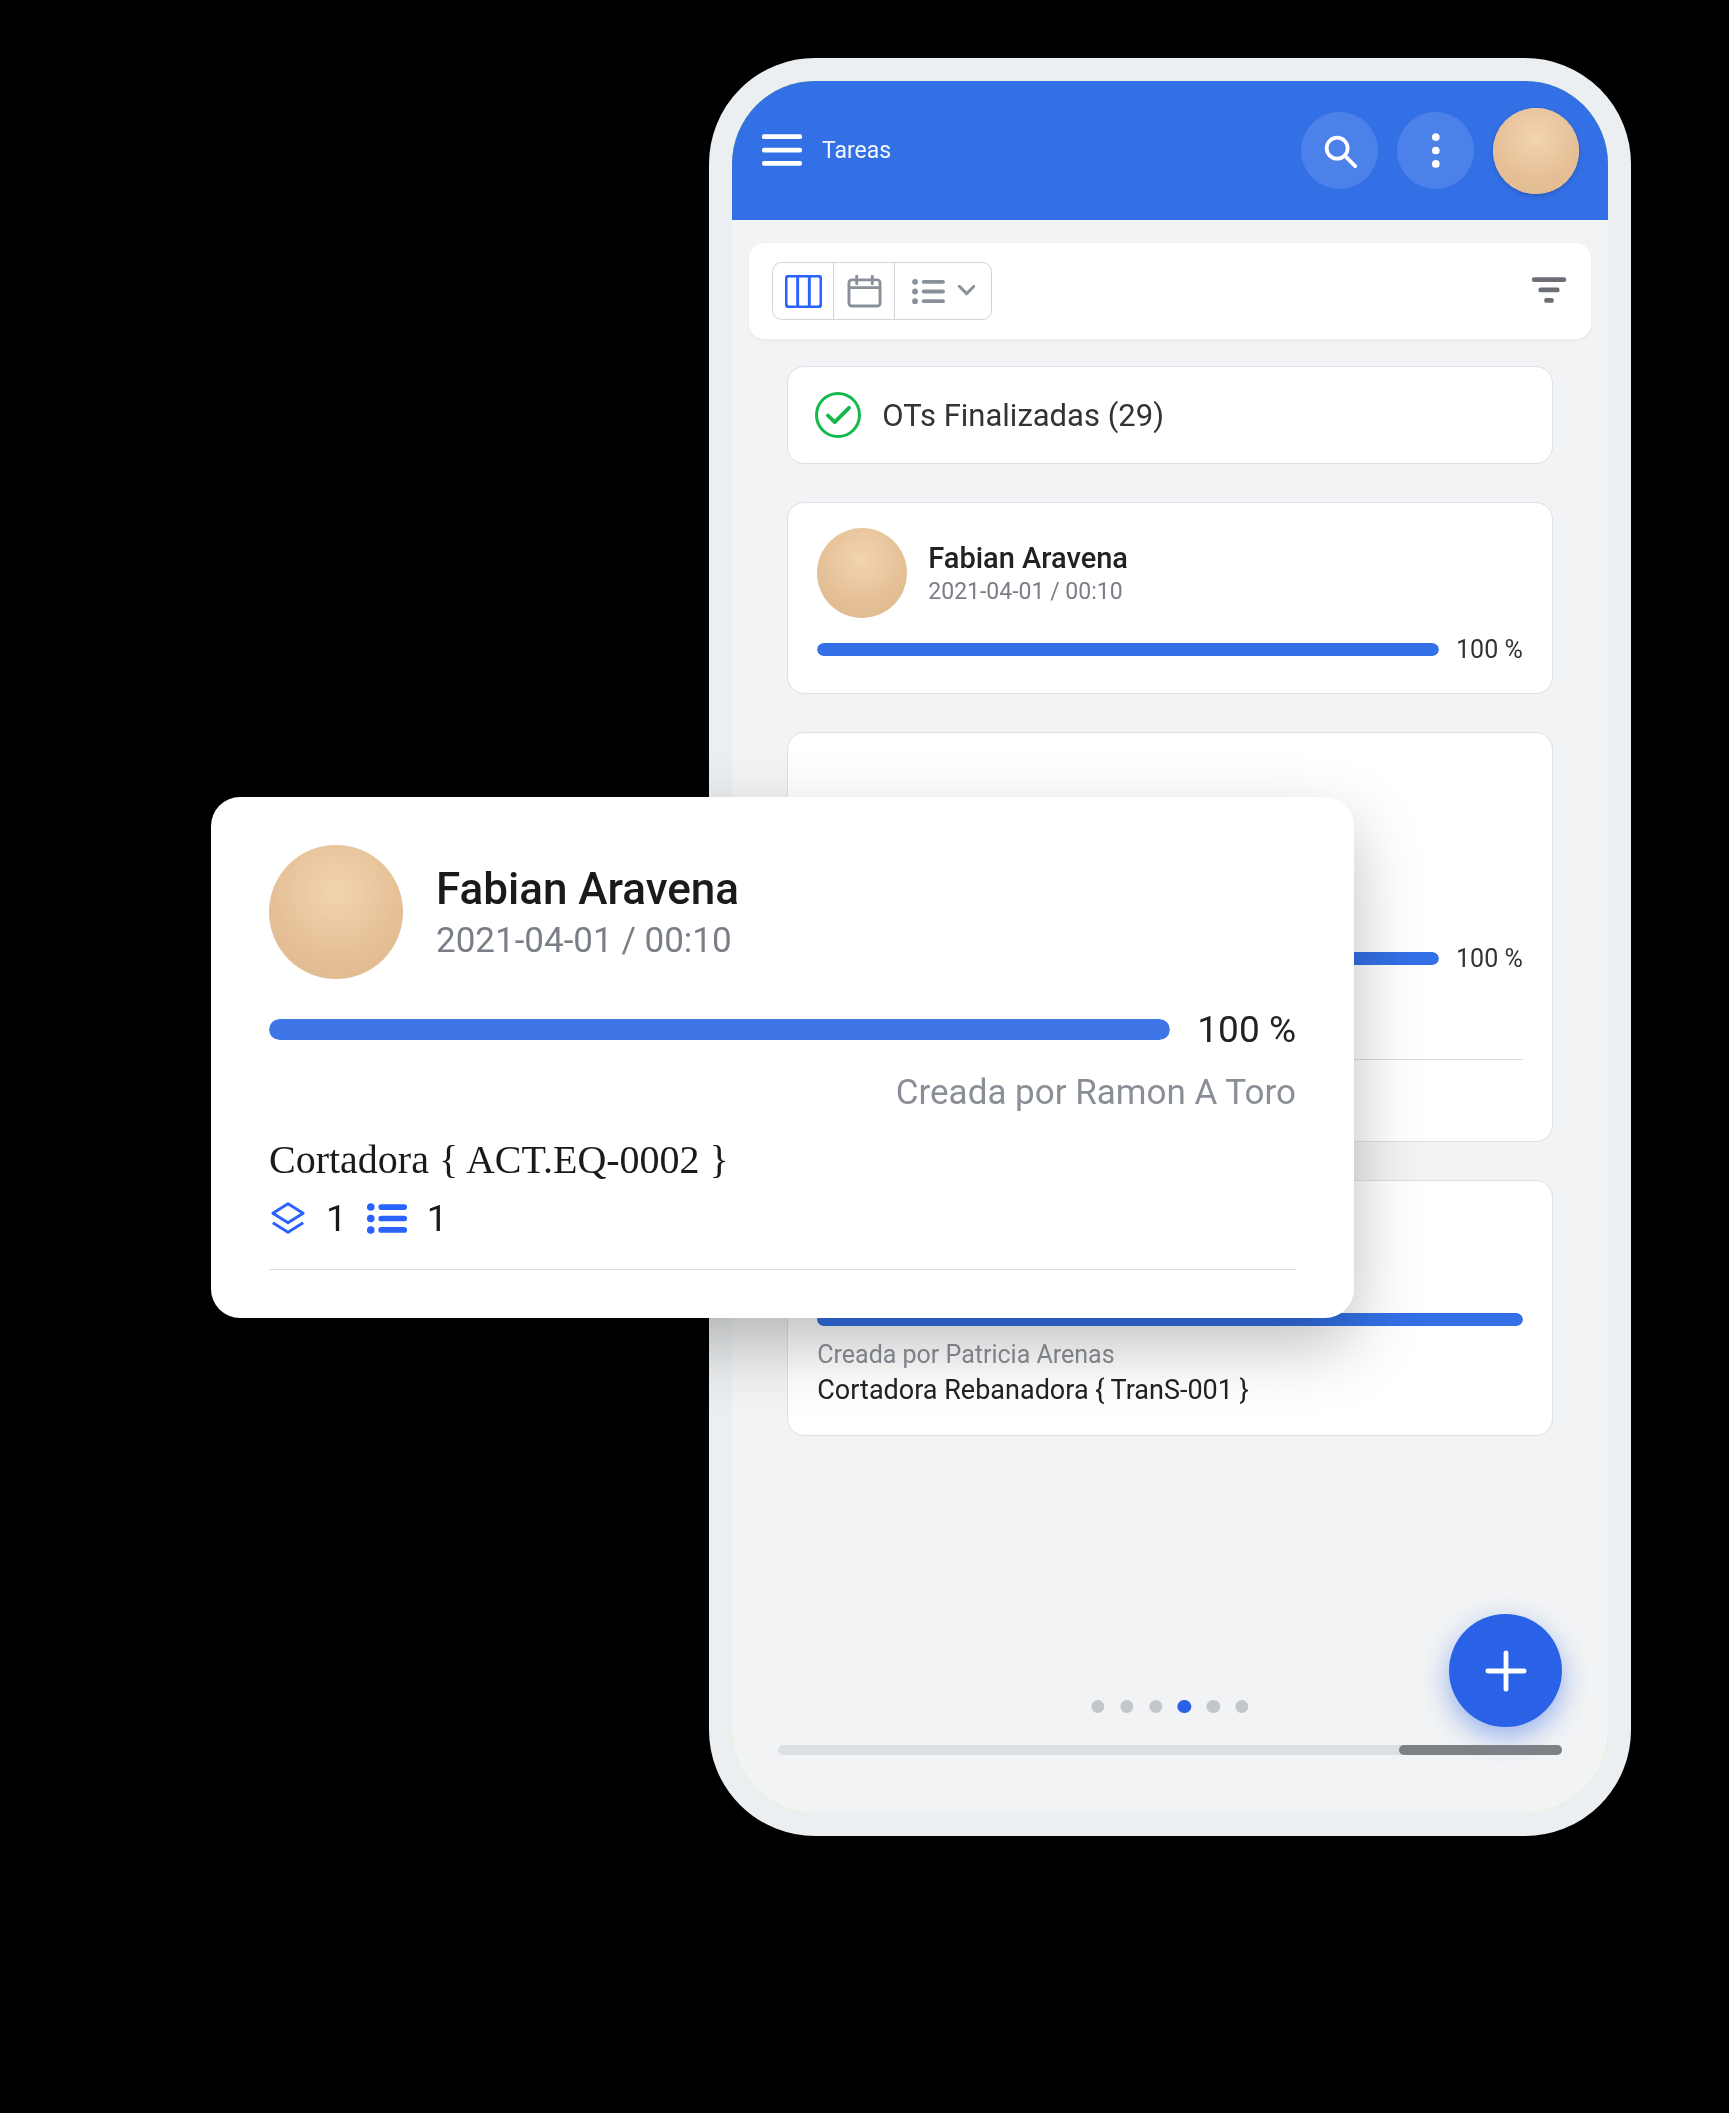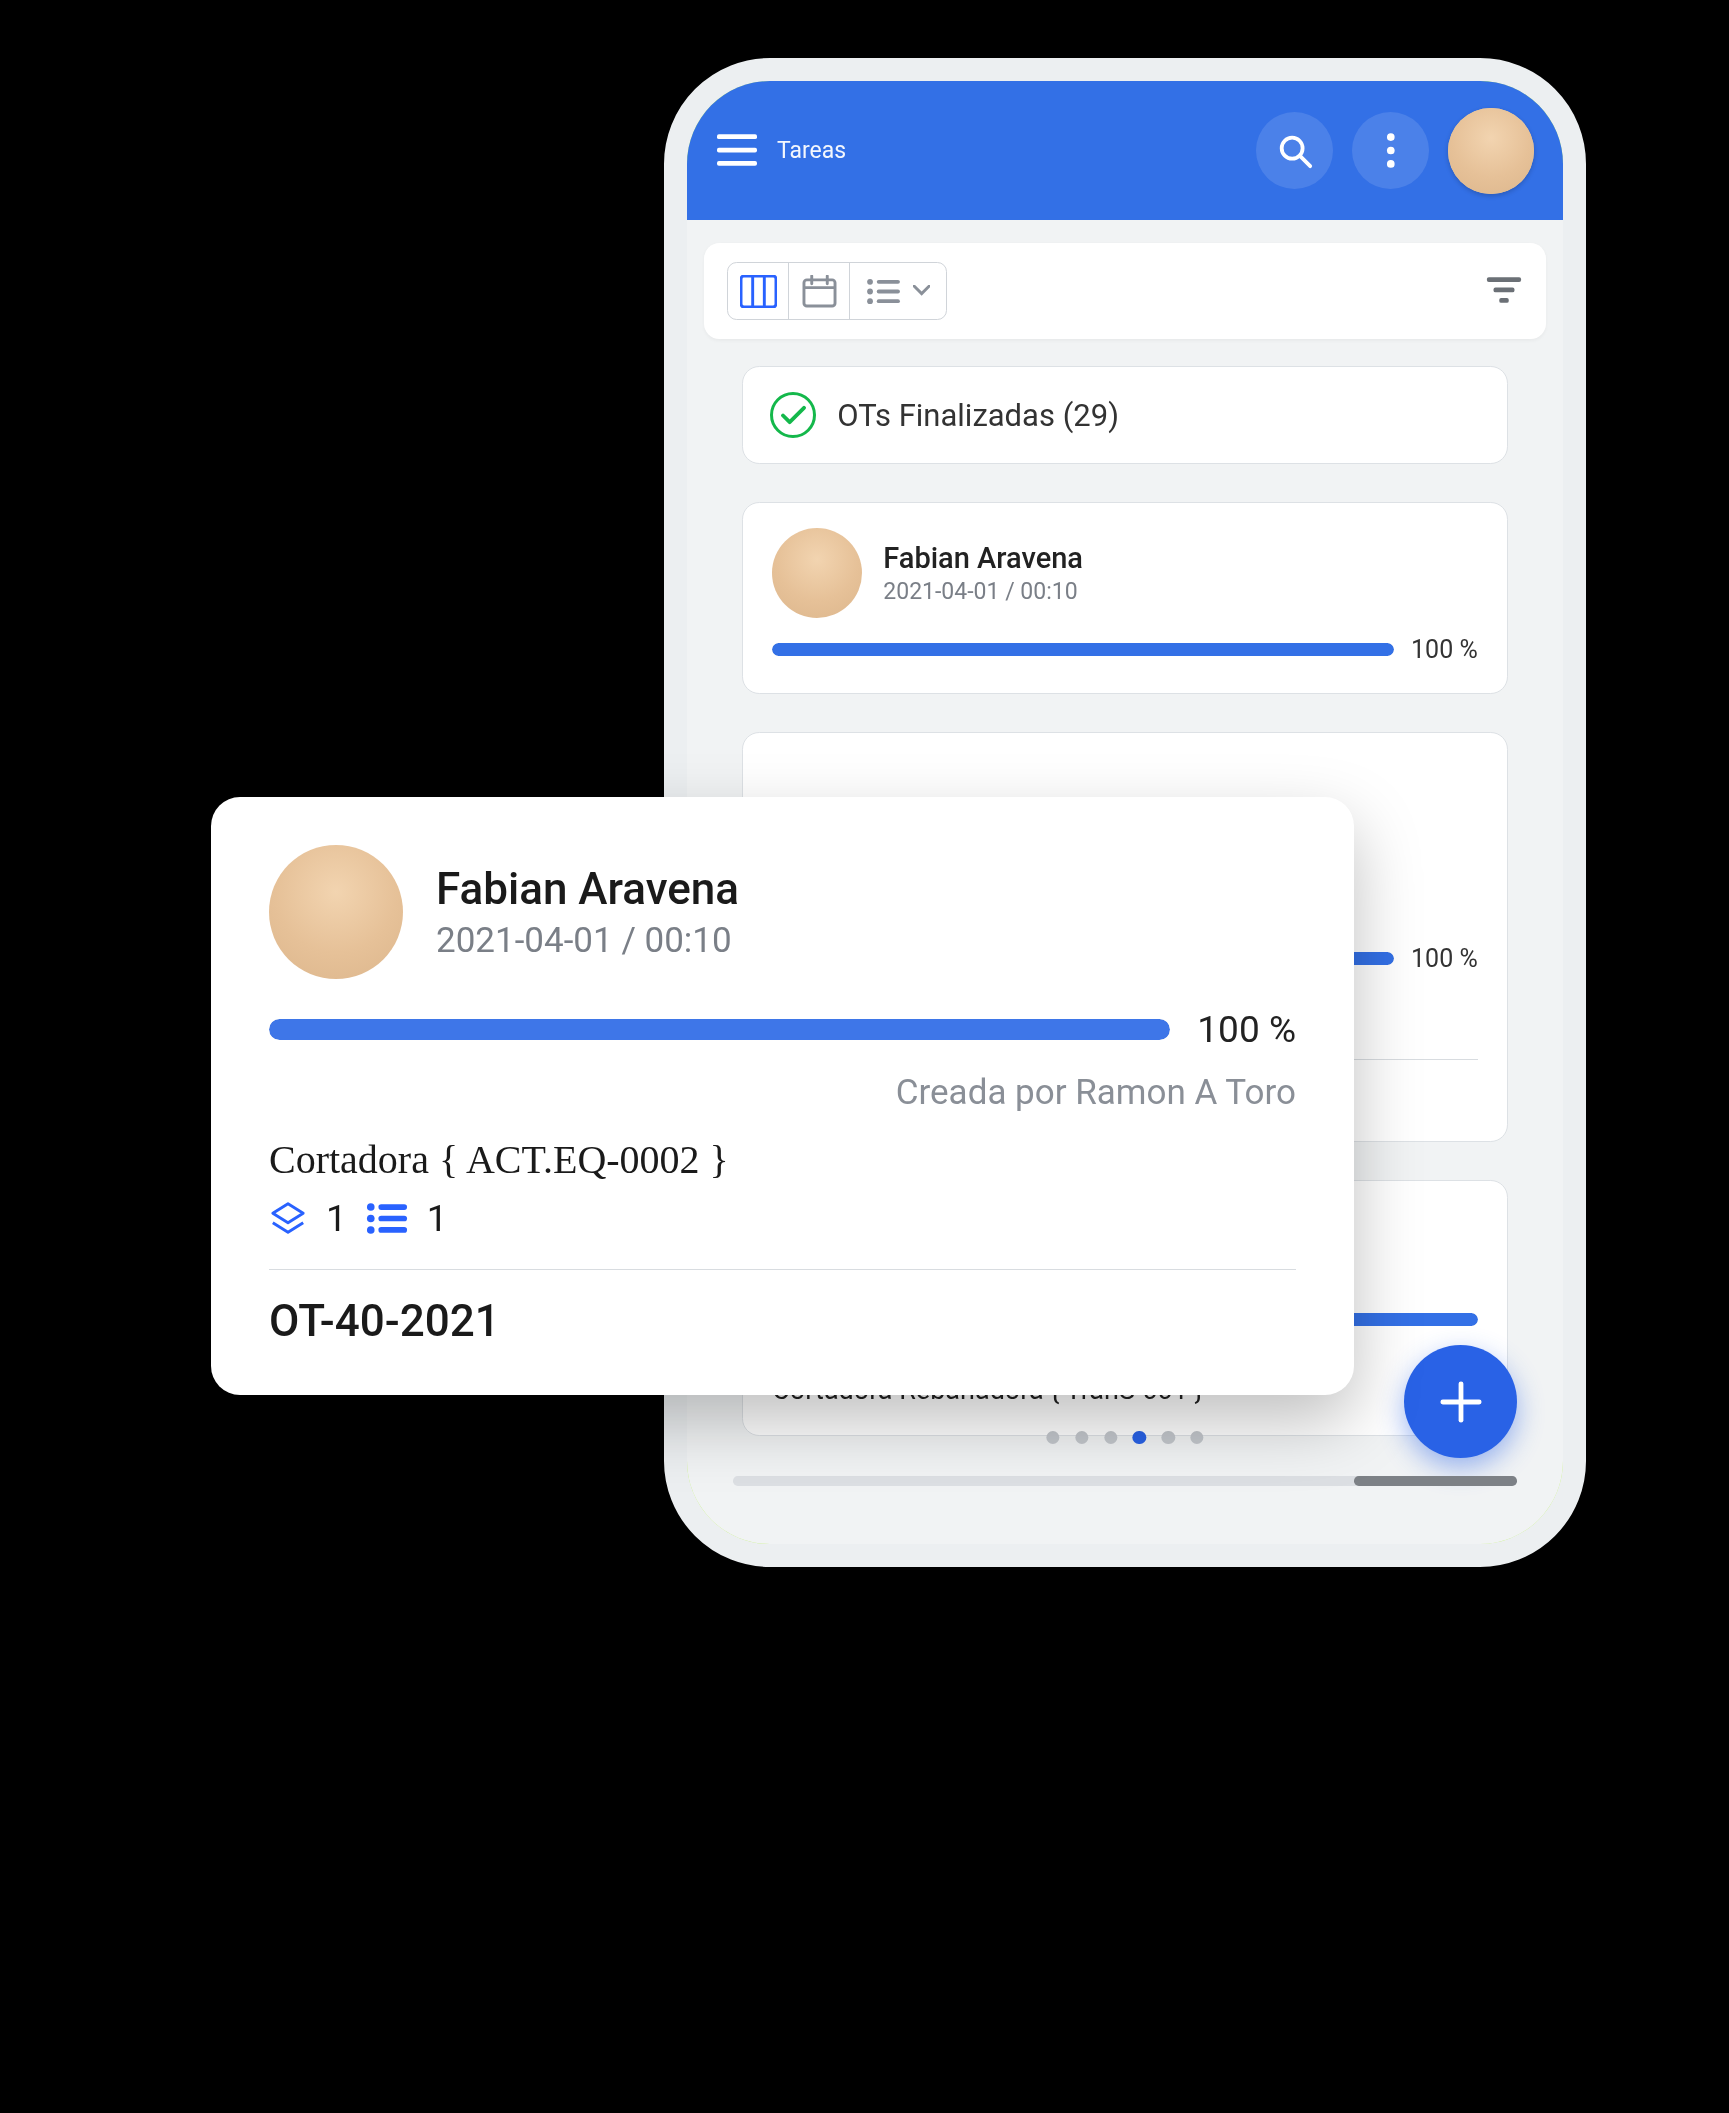--- a/index.html
+++ b/index.html
@@ -7,24 +7,24 @@
     width: 1729px;
     height: 2114px;
     background: #000;
     font-family: -apple-system, BlinkMacSystemFont, "Segoe UI", Roboto, Helvetica, Arial, sans-serif;
     position: relative;
     overflow: hidden;
   }
 
   .phone {
     position: absolute;
-    left: 664px;
+    left: 709px;
     top: 58px;
     width: 922px;
-    height: 1509px;
+    height: 1778px;
     background: #bef264;
     border: 23px solid #eceff1;
     border-radius: 106px;
     box-shadow: 0 29px 77px rgba(0,0,0,0.35);
     overflow: hidden;
   }
 
   .header {
     background: #3370e6;
     height: 139px;
@@ -309,15 +309,14 @@
     <svg width="42" height="33" viewBox="0 0 44 34">
         <circle cx="5" cy="5" r="4" fill="#2962ff"></circle>
         <rect x="13" y="2" width="30" height="6" rx="3" fill="#2962ff"></rect>
         <circle cx="5" cy="17" r="4" fill="#2962ff"></circle>
         <rect x="13" y="14" width="30" height="6" rx="3" fill="#2962ff"></rect>
         <circle cx="5" cy="29" r="4" fill="#2962ff"></circle>
         <rect x="13" y="26" width="30" height="6" rx="3" fill="#2962ff"></rect>
       </svg>
     <span>1</span>
   </div>
-  <div class="dc-ot">OT-40-2021</div>
 </div>
 
 
 </body></html>

